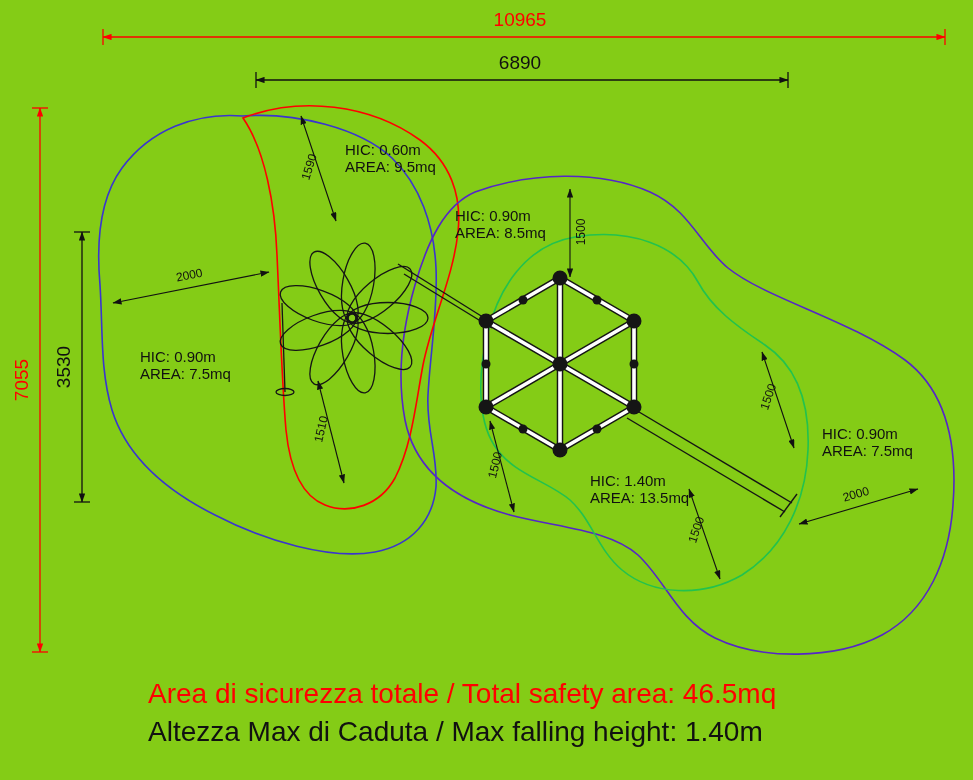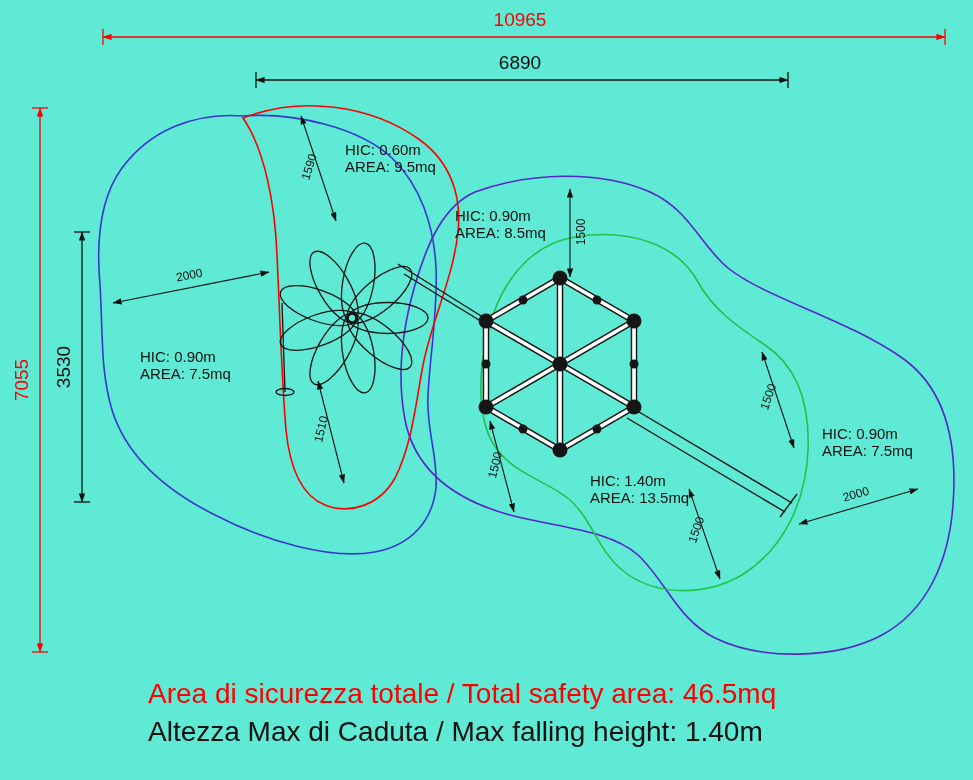--- a/index.html
+++ b/index.html
@@ -1,19 +1,19 @@
 <!DOCTYPE html>
 <html><head>
 <meta charset="utf-8">
 <style>
   html,body{margin:0;padding:0;background:#ffffff;}
   .canvas{
     position:relative;
     width:973px;height:780px;
-    background:#5eead4;
+    background:#84cc16;
     font-family:"Liberation Sans", sans-serif;
     overflow:hidden;
   }
   svg text{font-family:"Liberation Sans", sans-serif;}
 </style>
 </head>
 <body>
 
 <div class="canvas">
 <svg width="973" height="780" viewBox="0 0 973 780">

